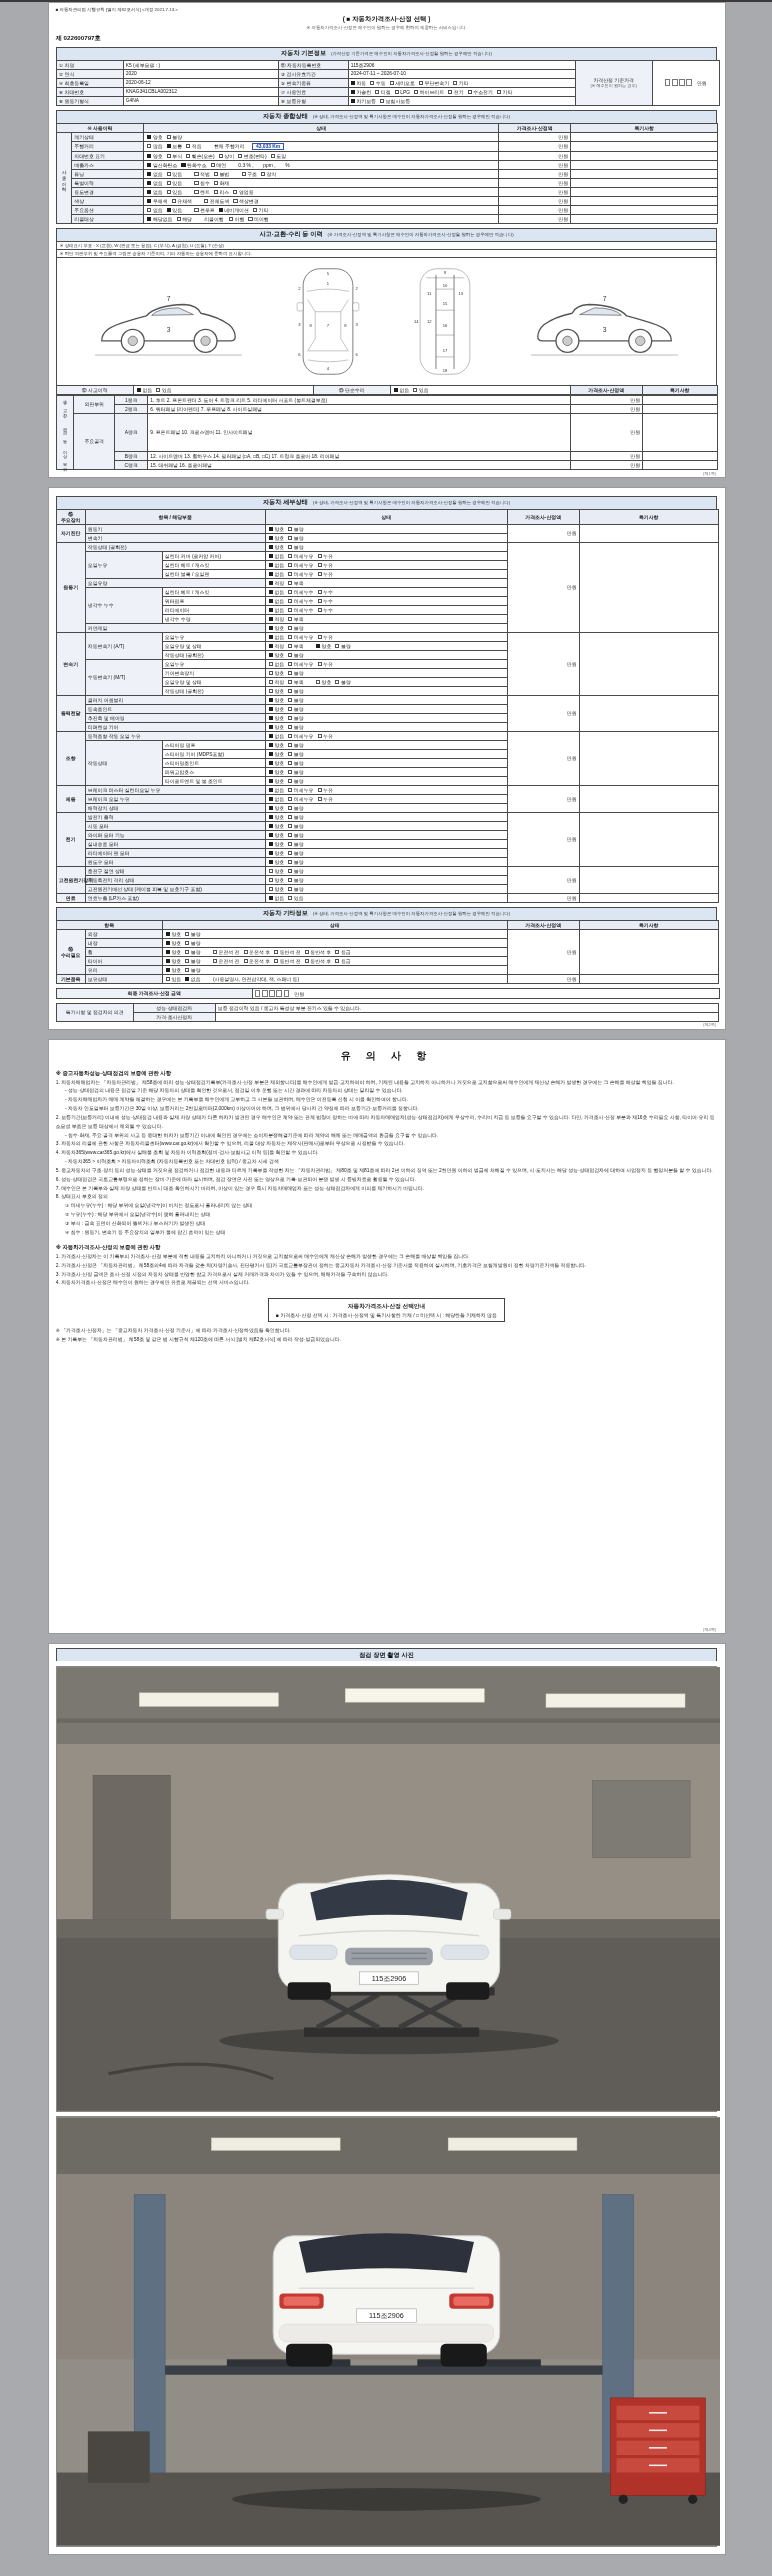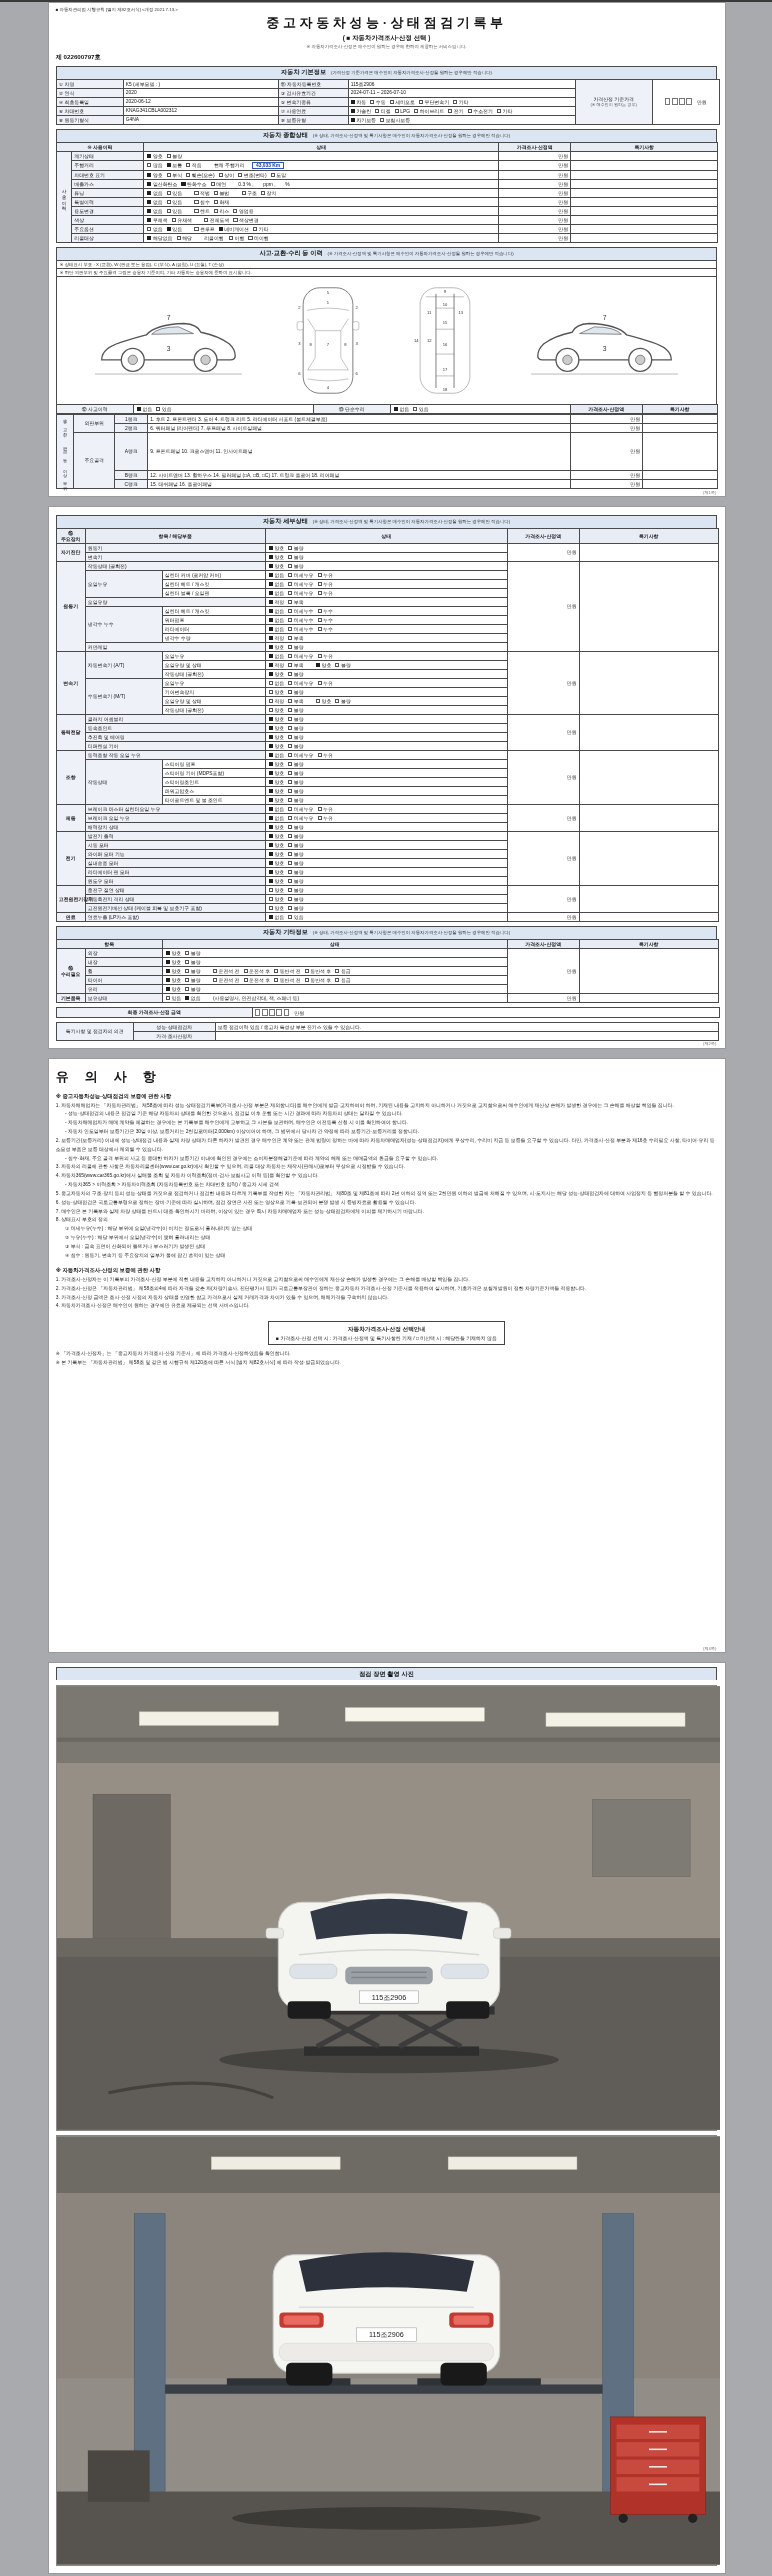--- a/index.html
+++ b/index.html
@@ -33,38 +33,37 @@
   .segtext { margin-right: 5.2px; }
   .mileage { display: inline-block; border: 0.8px solid #2f55c4; color: #143a9e; font-weight: bold; padding: 0 3.1px; margin-left: 2.1px; background: #fff; }
   .unit { margin-left: 2.6px; }
   .dwrap { margin-right: 1px; }
   .dbox { display: inline-block; width: 5.7px; height: 6.7px; border: 0.5px solid #777; margin-right: 1.5px; vertical-align: -1px; background: #fff; }
   .legend-row { border: 0.5px solid #4a4a4a; border-bottom: none; padding: 1px 3.1px; font-size: 4.4px; color: #333; }
   .diagram-box { border: 0.5px solid #4a4a4a; border-bottom: none; padding: 4.1px 10.3px; display: flex; justify-content: space-around; align-items: center; height: 128px; }
   svg text { font-family: "Liberation Sans", sans-serif; }
   .pagemark { position: absolute; right: 8.2px; bottom: 1.5px; font-size: 4.1px; color: #777; }
   .b3 { min-height: 595px; }
-  .ntitle { font-size: 13px; font-weight: bold; letter-spacing: 6.2px; margin: 6.2px 0 5.2px; }
+  .ntitle { text-align: center; font-size: 10px; font-weight: bold; letter-spacing: 6.2px; margin: 6.2px 0 5.2px; }
   .nheading { font-weight: bold; font-size: 5.4px; margin: 6.2px 0 2.1px; }
   .nitem { font-size: 4.9px; line-height: 1.8; color: #222; }
   .nsub { margin-left: 9.3px; }
   .selectbox { width: 237px; margin: 10.3px auto 5.2px; border: 1px solid #444; padding: 3.1px 6.2px; text-align: center; }
   .selectbox .sb-title { font-weight: bold; font-size: 5.7px; margin-bottom: 1.5px; }
   .selectbox .sb-body { font-size: 4.9px; }
   .nfooter { font-size: 4.9px; margin-top: 3.1px; color: #222; }
   .photo { margin-top: 4.1px; border: 0.5px solid #888; font-size: 0; }
 </style>
 </head>
 <body>
 
 <div class="topline"></div>
 
 <div class="block b1">
   <div class="top-note">■ 자동차관리법 시행규칙 [별지 제82호서식] &lt;개정 2021.7.13.&gt;</div>
-  <div class="doc-title">중고자동차성능·상태점검기록부</div>
   <div class="doc-sub">( ■ 자동차가격조사·산정 선택 )</div>
   <div class="doc-subnote">※ 자동차가격조사·산정은 매수인이 원하는 경우에 한하여 제공하는 서비스입니다.</div>
   <div class="doc-no">제 022600797호</div>
 
   <div class="sec-head">
     <span>자동차 기본정보</span>
     <span class="note">(가격산정 기준가격은 매수인이 자동차가격조사·산정을 원하는 경우에만 적습니다)</span>
   </div>
   <table>
     <colgroup>

